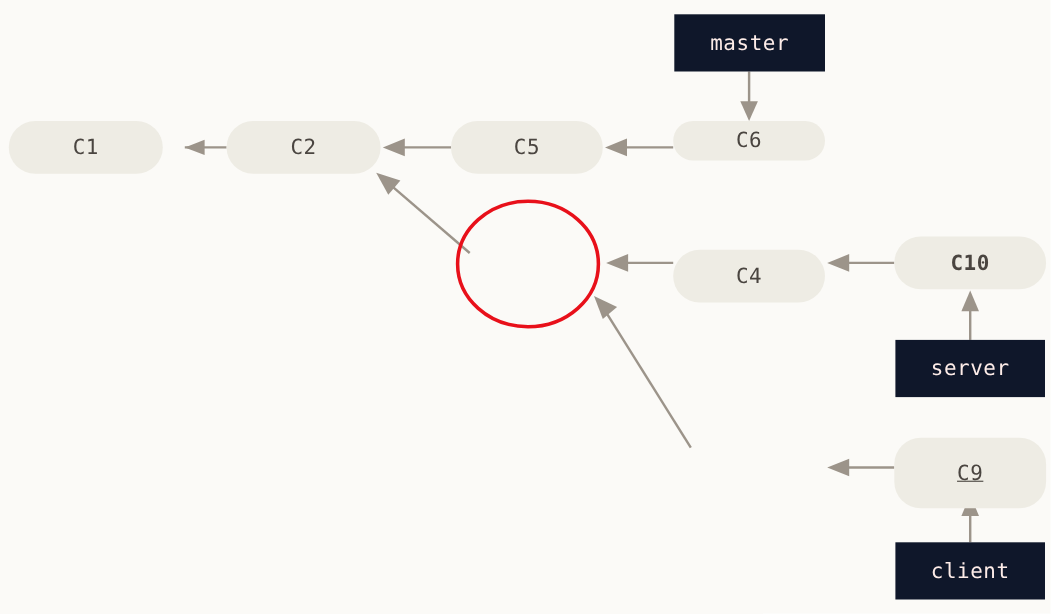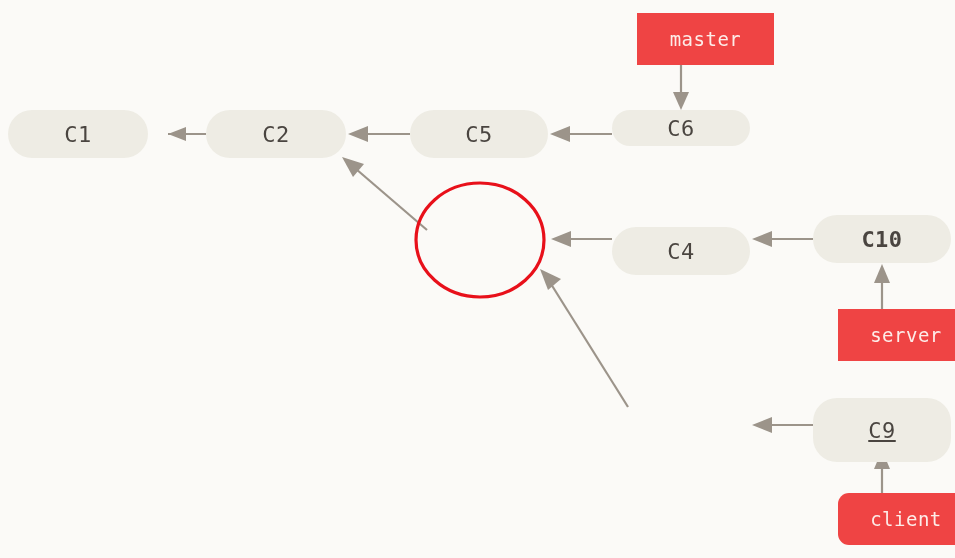--- a/index.html
+++ b/index.html
@@ -18,39 +18,38 @@
   
   .commit {
     position: absolute;
     display: flex;
     align-items: center;
     justify-content: center;
     background: #eeece4;
     border-radius: 24px;
     color: #4a4540;
     font-family: "DejaVu Sans Mono", "Liberation Mono", monospace;
-    font-size: 22px;
+    font-size: 19px;
     letter-spacing: 0.5px;
     box-sizing: border-box;
     user-select: none;
   }
   
   .branch {
     position: absolute;
     display: flex;
     align-items: center;
     justify-content: center;
-    background: #ef4444;
+    background: #0f172a;
     color: #fdece8;
     font-family: "DejaVu Sans Mono", "Liberation Mono", monospace;
     font-size: 19px;
     letter-spacing: 0.5px;
     box-sizing: border-box;
     user-select: none;
-    margin-left: 24px;
   }
   
   #edges {
     position: absolute;
     left: 0;
     top: 0;
     width: 955px;
     height: 558px;
     pointer-events: none;
   }
@@ -145,17 +144,17 @@
   <div class="commit" style="left:813px; top:398px; width:138px; height:64px;text-decoration:underline;">
     <span>C9</span>
   </div>
 
   <div class="branch" style="left:613px; top:13px; width:137px; height:52px;">
     <span>master</span>
   </div>
   <div class="branch" style="left:814px; top:309px; width:136px; height:52px;text-align:right;">
     <span>server</span>
   </div>
-  <div class="branch" style="left:814px; top:493px; width:136px; height:52px;border-radius:11px;">
+  <div class="branch" style="left:814px; top:493px; width:136px; height:52px;">
     <span>client</span>
   </div>
 
 </div>
 
 </body></html>

